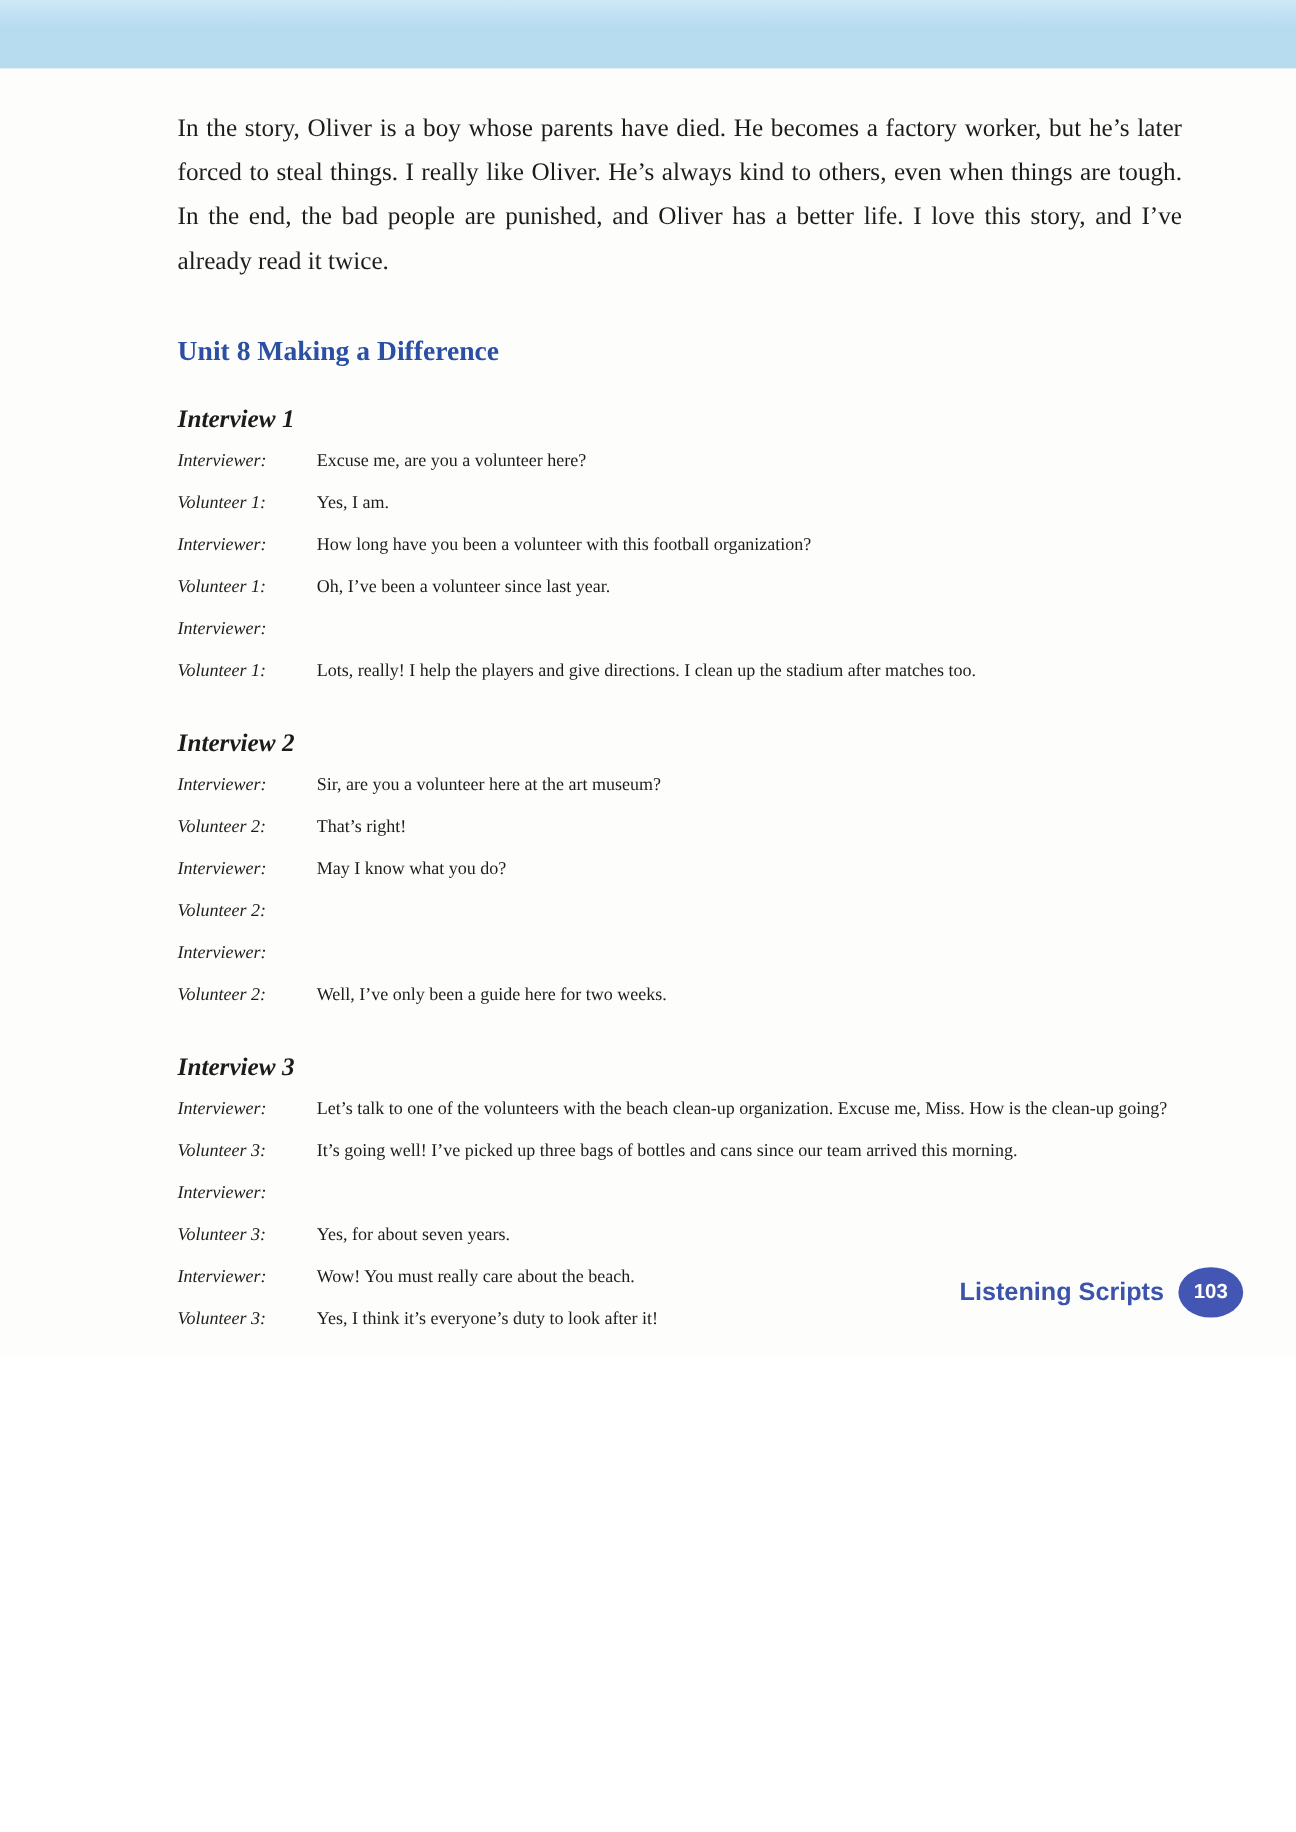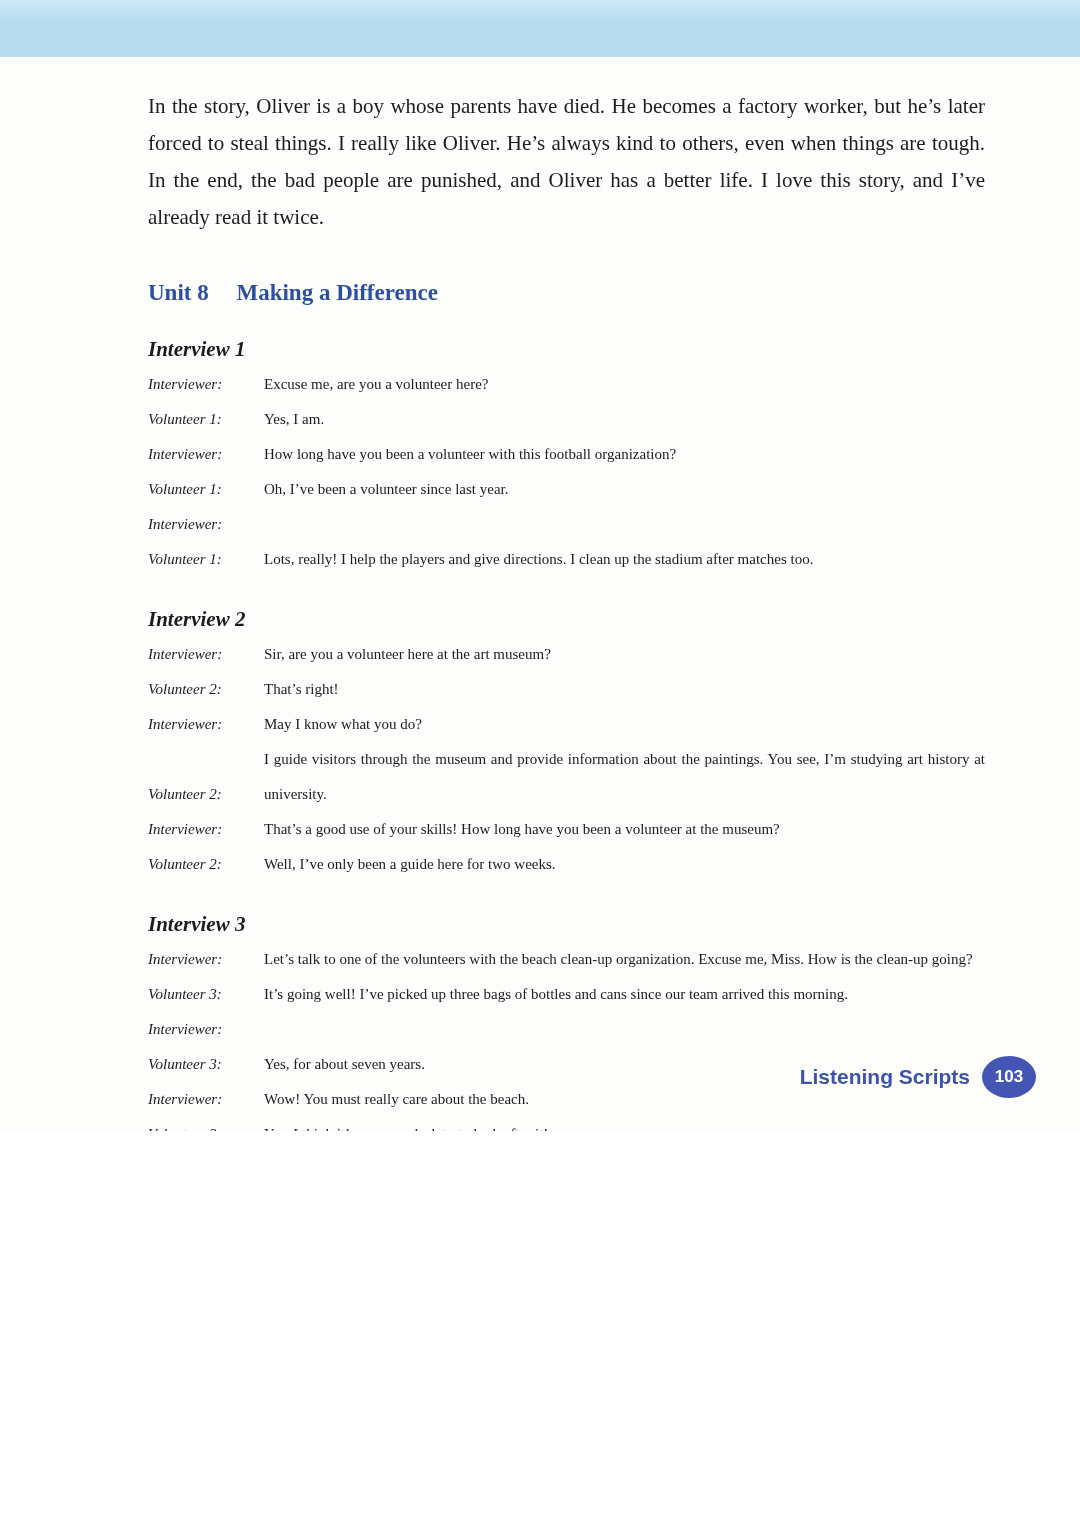--- a/index.html
+++ b/index.html
@@ -27,21 +27,21 @@
     line-height: 37px;
     text-align: justify;
   }
   .unit-heading {
     margin-top: 43px;
     font-size: 23px;
     font-weight: bold;
     color: var(--unit_heading, #2b4fa3);
     line-height: 28px;
   }
-  .unit-heading .unit-number { margin-right: 22px; }
+  .unit-heading .unit-number { margin-right: 0; }
   .section-heading {
     margin-top: 31px;
     font-size: 21px;
     font-weight: bold;
     color: #141414;
     line-height: 26px;
   }
   .interview { margin-top: 25px; }
   .interview-title {
     font-size: 21px;
@@ -144,25 +144,23 @@
       <div class="line">
         <span class="speaker">Volunteer 2:</span>
         <span class="text">That’s right!</span>
       </div>
       <div class="line">
         <span class="speaker">Interviewer:</span>
         <span class="text">May I know what you do?</span>
       </div>
       <div class="line">
         <span class="speaker">Volunteer 2:</span>
-        <span class="text">I guide visitors through the museum and provide information about the paintings. You see, I’m studying art history at university.</span>
-      </div>
-      <div class="line">
-        <span class="speaker">Interviewer:</span>
-        <span class="text">That’s a good use of your skills! How long have you been a volunteer at the museum?</span>
+      </div>
+      <div class="line">
+        <span class="speaker">Interviewer:</span>
       </div>
       <div class="line">
         <span class="speaker">Volunteer 2:</span>
         <span class="text">Well, I’ve only been a guide here for two weeks.</span>
       </div>
     </section>
 
     <section class="interview">
       <h3 class="interview-title">Interview 3</h3>
       <div class="line">

